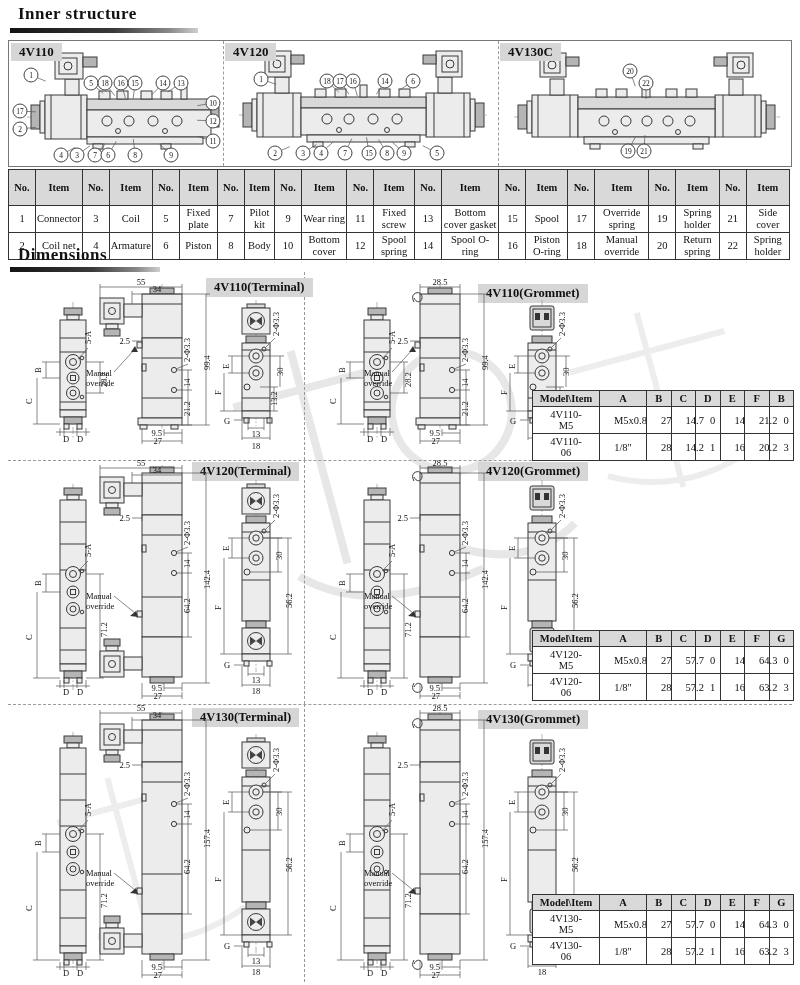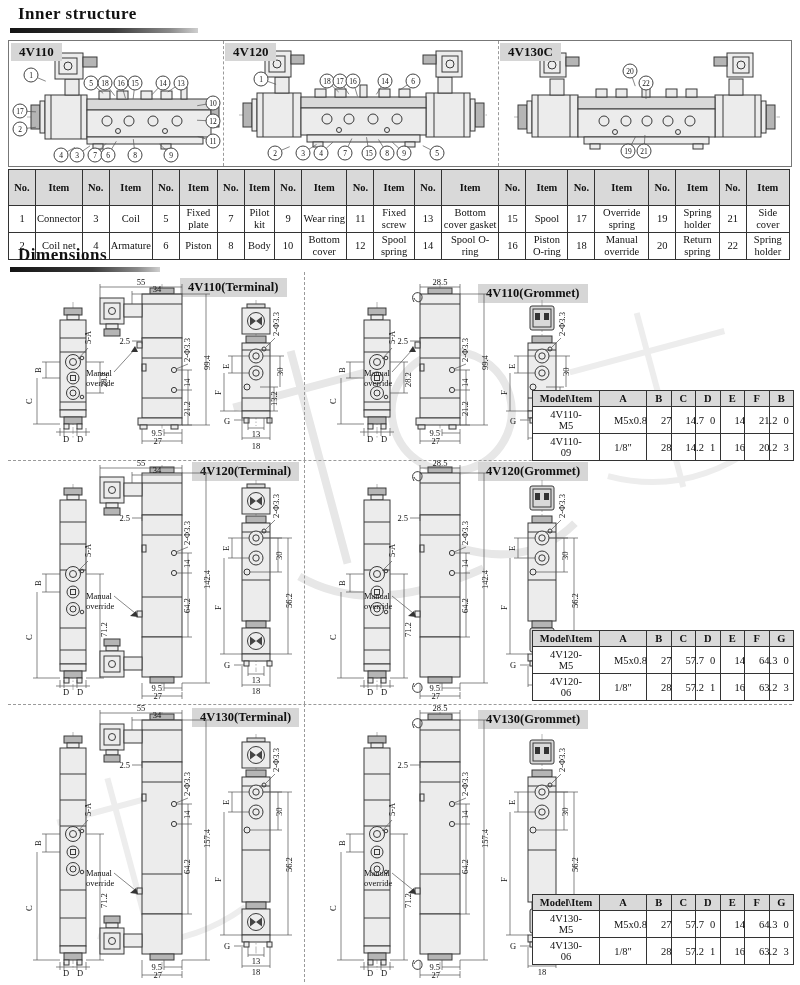--- a/index.html
+++ b/index.html
@@ -372,21 +372,21 @@
           <td>Spring holder</td>
         </tr>
       </tbody>
   </table>
 
   <div class="h-title" style="top:245px">Dimensions</div>
   <div class="rule" style="top:267px;width:150px"></div>
 
   <div class="dsec dash-b" style="top:272px;height:188px">
     <div class="vdash" style="left:296px"></div>
-    <div class="sec-title" style="left:172px;top:6px">4V110(Terminal)</div>
+    <div class="sec-title" style="left:198px;top:6px">4V110(Terminal)</div>
     <div class="sec-title" style="left:470px;top:12px">4V110(Grommet)</div>
 
     <svg class="abs" style="left:12px;top:26px" width="100" height="160">
       <path class="cl" d="M53,4 V140"></path>
       <rect class="fd" x="44" y="10" width="18" height="7"></rect>
       <rect class="fl" x="47" y="17" width="12" height="5"></rect>
       <rect class="fl" x="40" y="22" width="26" height="90"></rect>
       <path class="ol" d="M40,40 H66 M40,54 H66 M40,104 H66"></path>
       <circle class="fl" cx="53" cy="64" r="7.5"></circle>
         <circle class="ol" cx="53" cy="64" r="3.5"></circle>
@@ -587,21 +587,21 @@
             <td>4V110-M5</td>
             <td>M5x0.8</td>
             <td>27</td>
             <td>14.7</td>
             <td>0</td>
             <td>14</td>
             <td>21.2</td>
             <td>0</td>
           </tr>
           <tr>
-            <td>4V110-09</td>
+            <td>4V110-06</td>
             <td>1/8"</td>
             <td>28</td>
             <td>14.2</td>
             <td>1</td>
             <td>16</td>
             <td>20.2</td>
             <td>3</td>
           </tr>
         </tbody>
     </table>

